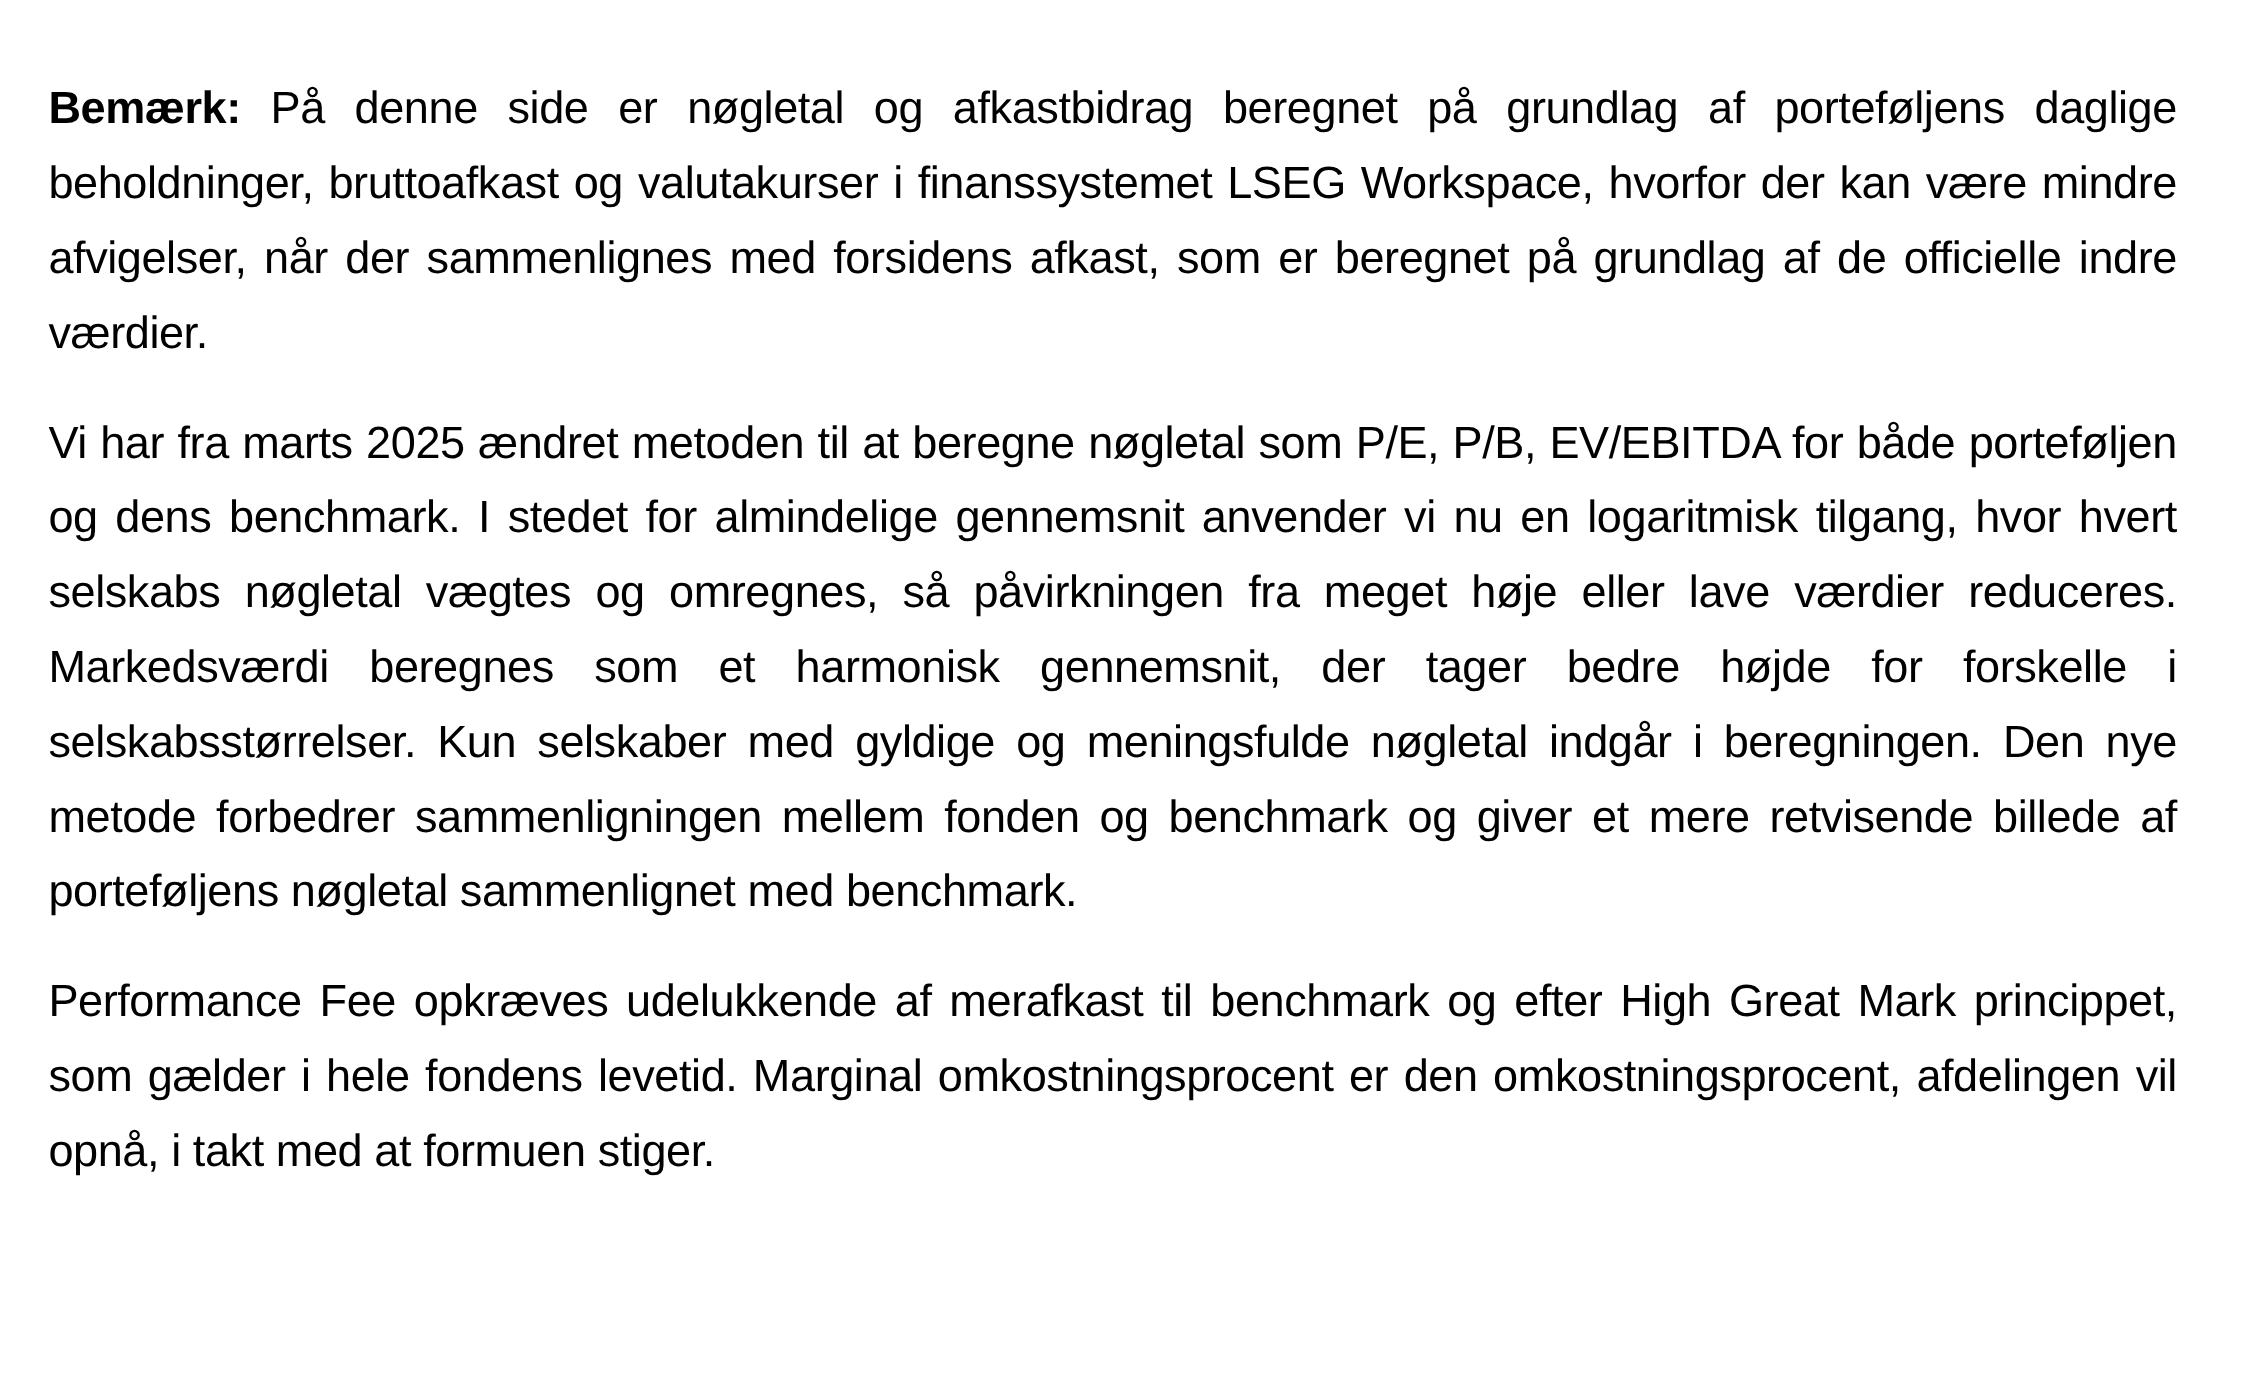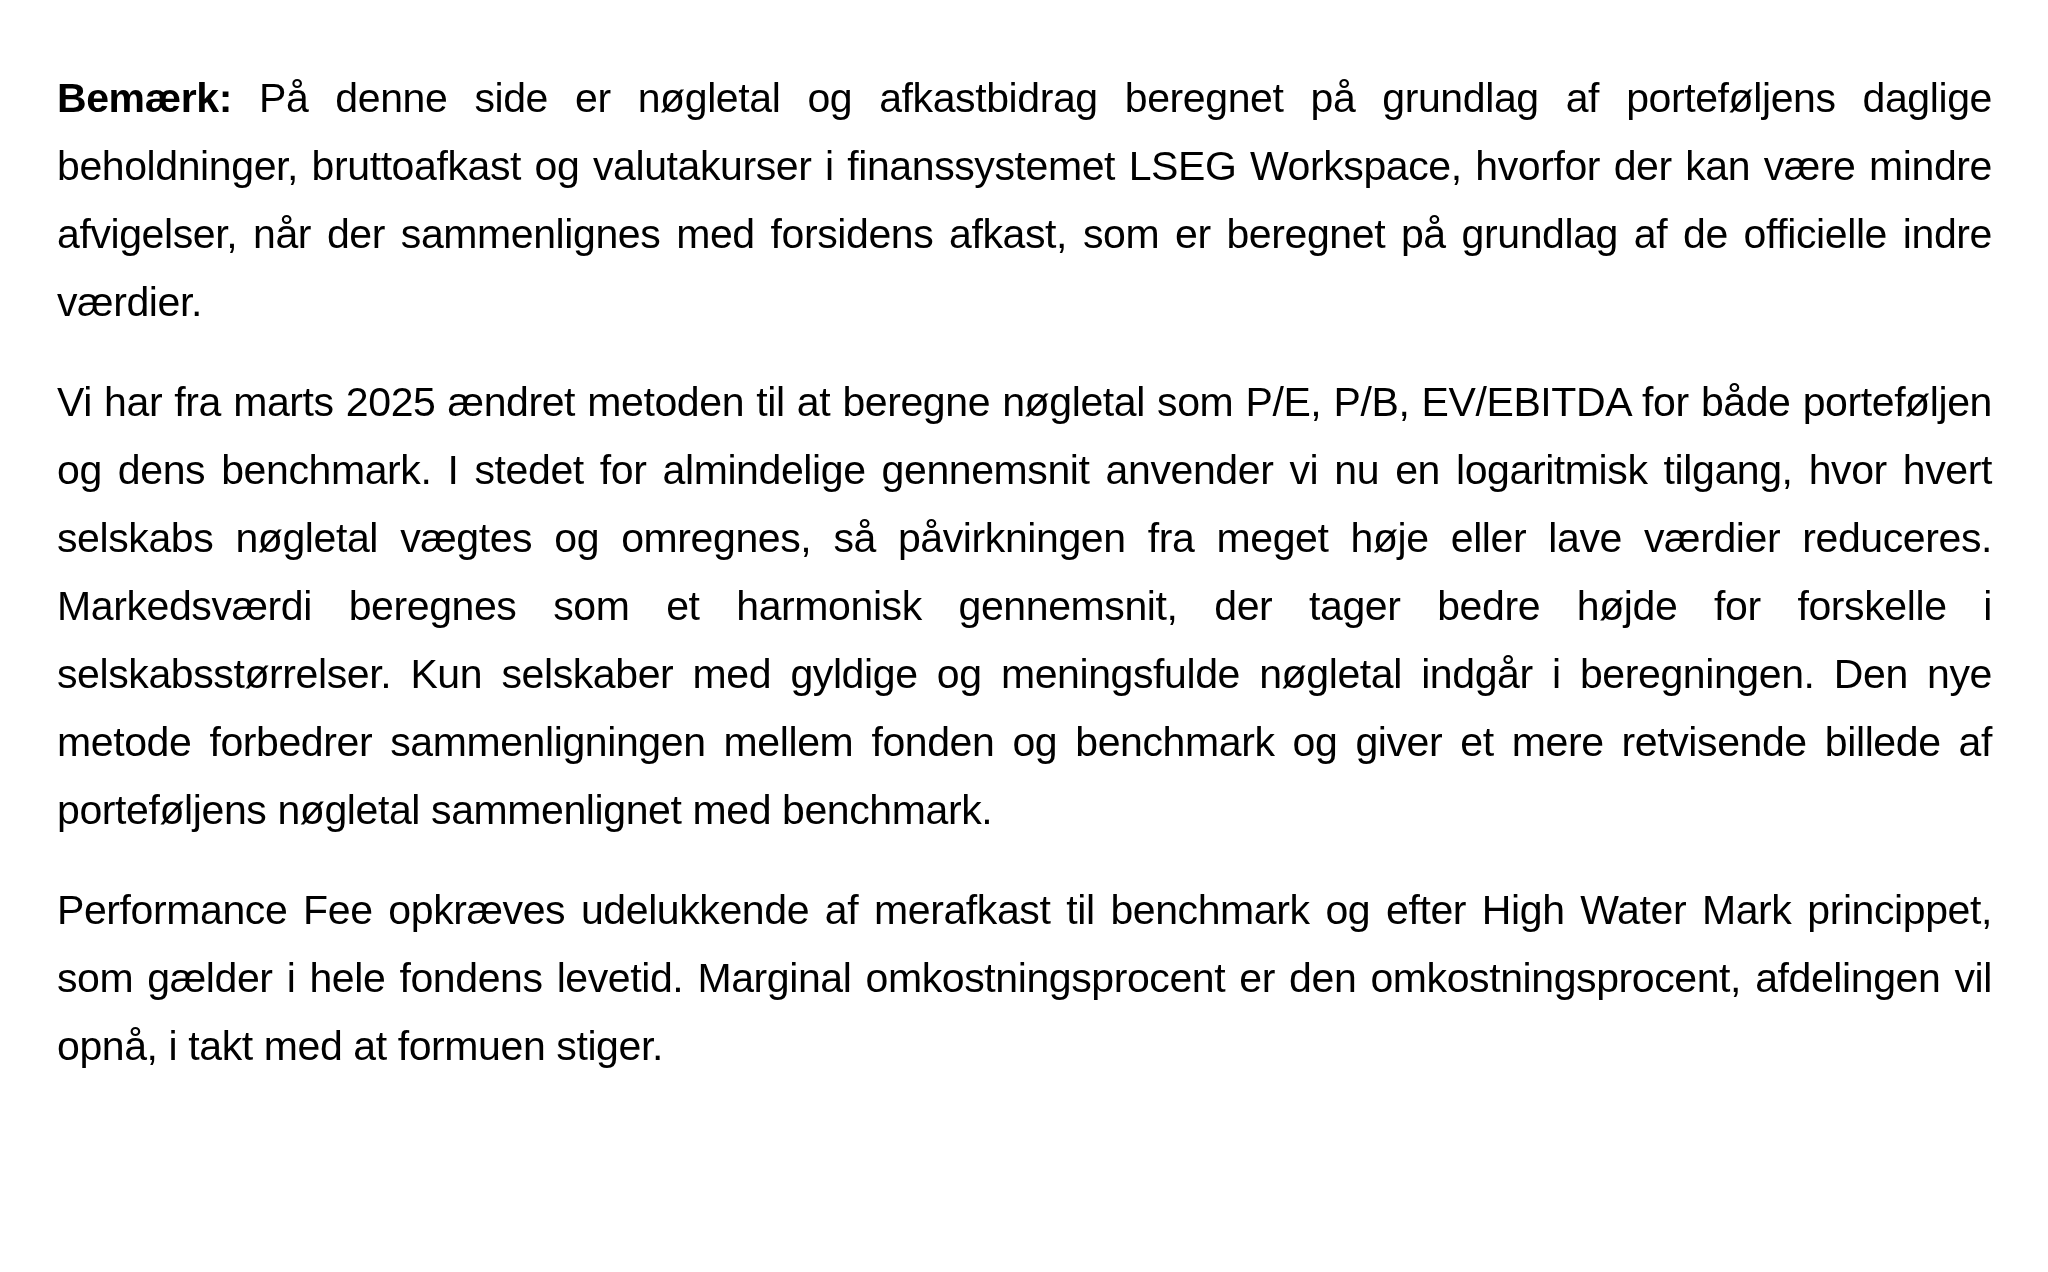--- a/index.html
+++ b/index.html
@@ -8,21 +8,21 @@
       background: #ffffff;
     }
     body {
       width: 2048px;
       height: 1272px;
       overflow: hidden;
       position: relative;
     }
     .disclaimer {
       position: absolute;
-      left: 57px;
+      left: 44px;
       top: 64px;
       width: 1935px;
       color: #000000;
       font-family: "Liberation Sans", sans-serif;
       font-size: 41px;
       line-height: 68px;
       font-weight: 400;
       letter-spacing: -0.4px;
     }
     .para {
@@ -39,14 +39,14 @@
     .label-bold {
       font-weight: 700;
     }
   </style>
 </head>
 <body>
 
 <div class="disclaimer">
   <p class="para"><span class="label-bold">Bemærk:</span><span> På denne side er nøgletal og afkastbidrag beregnet på grundlag af porteføljens daglige beholdninger, bruttoafkast og valutakurser i finanssystemet LSEG Workspace, hvorfor der kan være mindre afvigelser, når der sammenlignes med forsidens afkast, som er beregnet på grundlag af de officielle indre værdier.</span></p>
   <p class="para">Vi har fra marts 2025 ændret metoden til at beregne nøgletal som P/E, P/B, EV/EBITDA for både porteføljen og dens benchmark. I stedet for almindelige gennemsnit anvender vi nu en logaritmisk tilgang, hvor hvert selskabs nøgletal vægtes og omregnes, så påvirkningen fra meget høje eller lave værdier reduceres. Markedsværdi beregnes som et harmonisk gennemsnit, der tager bedre højde for forskelle i selskabsstørrelser. Kun selskaber med gyldige og meningsfulde nøgletal indgår i beregningen. Den nye metode forbedrer sammenligningen mellem fonden og benchmark og giver et mere retvisende billede af porteføljens nøgletal sammenlignet med benchmark.</p>
-  <p class="para">Performance Fee opkræves udelukkende af merafkast til benchmark og efter High Water Mark princippet, som gælder i hele fondens levetid. Marginal omkostningsprocent er den omkostningsprocent, afdelingen vil opnå, i takt med at formuen stiger.</p>
+  <p class="para">Performance Fee opkræves udelukkende af merafkast til benchmark og efter High Great Mark princippet, som gælder i hele fondens levetid. Marginal omkostningsprocent er den omkostningsprocent, afdelingen vil opnå, i takt med at formuen stiger.</p>
 </div>
 
 </body></html>

